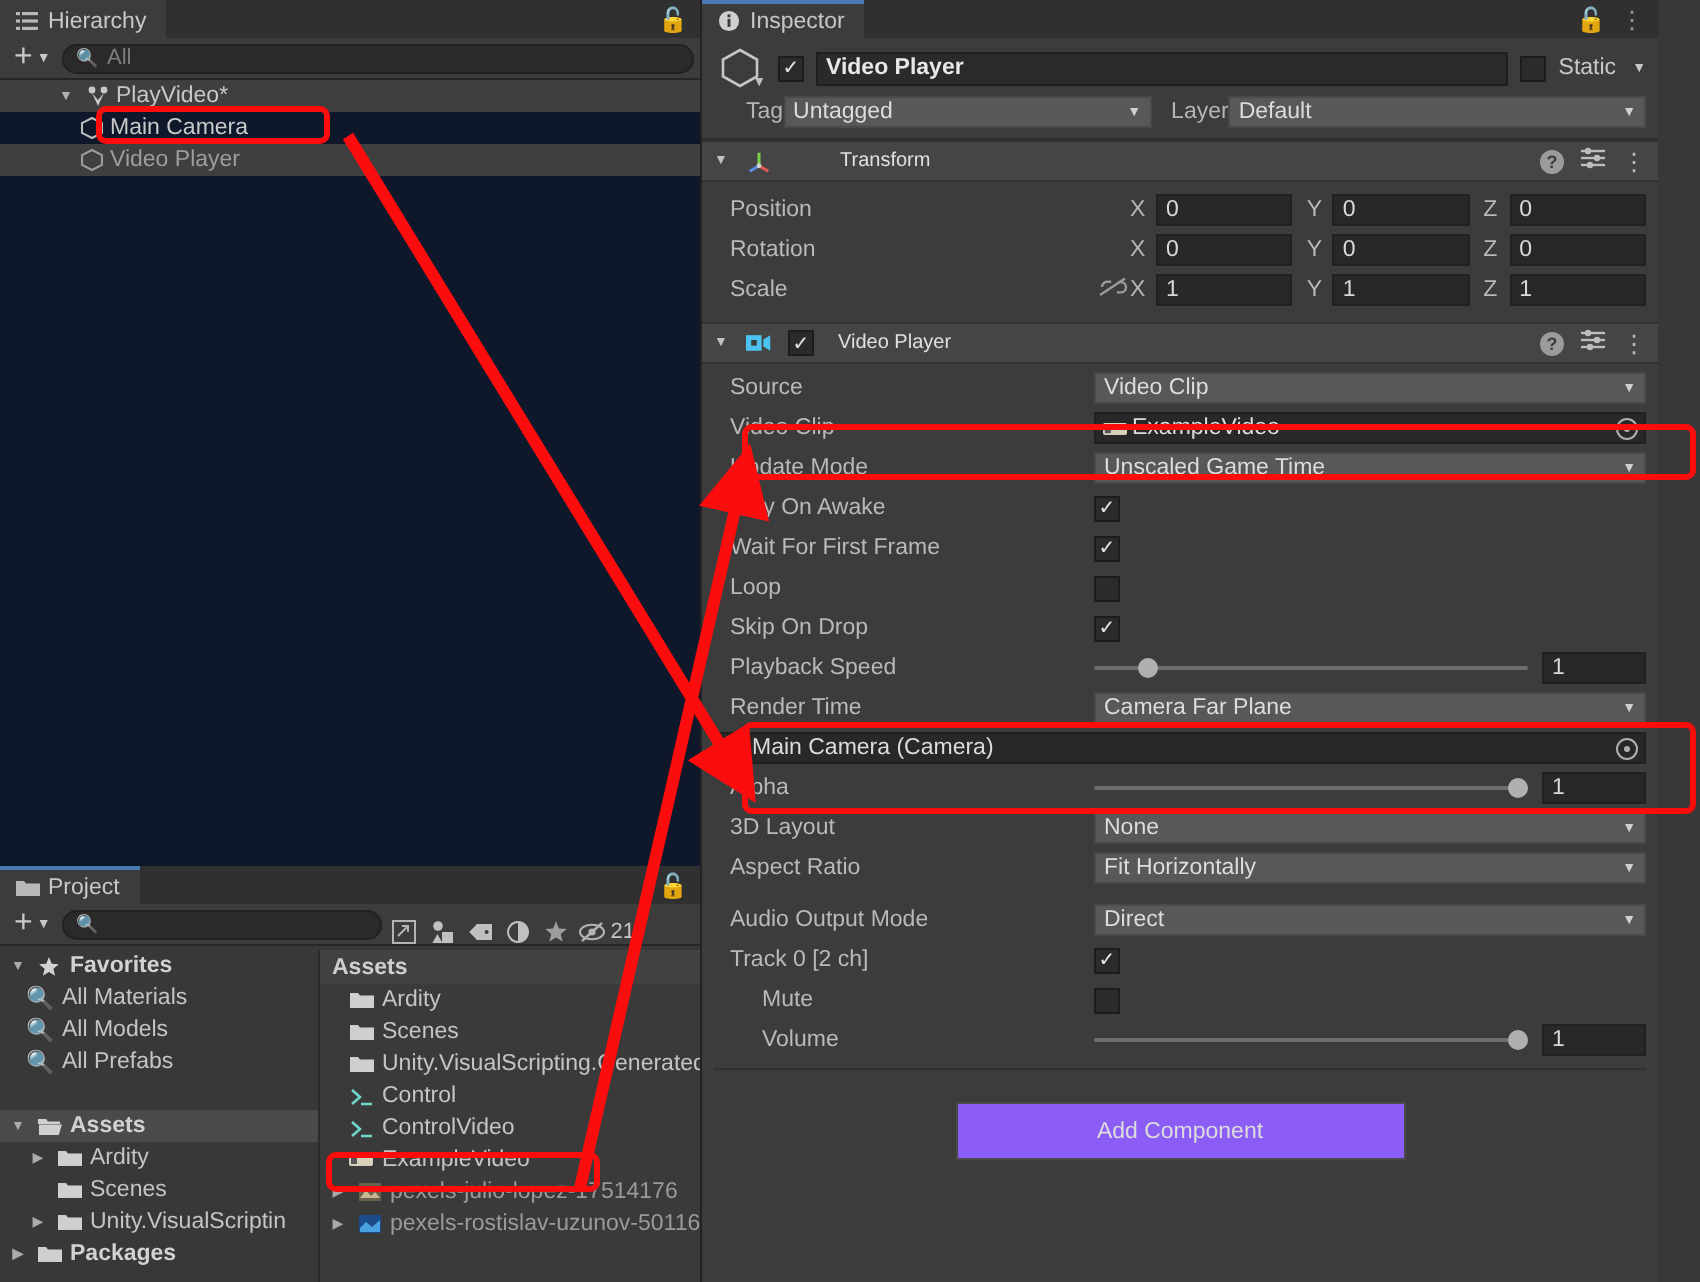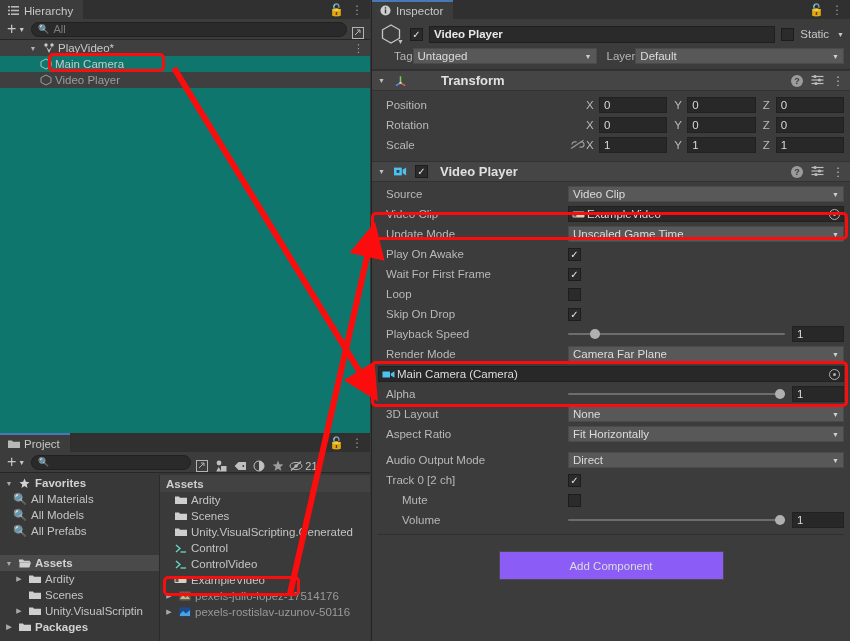--- a/index.html
+++ b/index.html
@@ -45,21 +45,21 @@
     flex:1; height:15px; background:#2a2a2a; border:1px solid #202020;
     border-radius:8px; display:flex; align-items:center; padding:0 6px; gap:4px;
     color:#7d7d7d; font-size:11px;
   }
   .search-glyph { font-size:9px; color:#a0a0a0; }
   .sq-btn { width:16px;height:15px; display:flex;align-items:center;justify-content:center;
             color:#b4b4b4; font-size:10px;margin-top:7px; }
 
   
   #hierarchy { left:0; top:0; width:370px; height:433px; background:#383838; }
-  .h-list { position:absolute; left:0; right:0; top:40px; bottom:0; background:#0f766e; }
+  .h-list { position:absolute; left:0; right:0; top:40px; bottom:0; background:#0f172a; }
   .h-row {
     height:16px; display:flex; align-items:center; gap:3px;
     padding-left:2px; font-size:11.5px; color:#c8c8c8; position:relative;
   }
   .h-row.alt { background:#3f3f3f; }
   .h-row .tri { width:12px; text-align:center; font-size:7px; color:#b0b0b0; }
   .h-row .kebab-r { position:absolute; right:6px; color:#a0a0a0; font-size:11px;}
   .ico { width:13px;height:13px; display:inline-flex; align-items:center; justify-content:center;}
   .ico svg { display:block; }
 
@@ -72,21 +72,21 @@
            padding-left:6px; font-weight:bold; font-size:11.5px; color:#cfcfcf;}
   .p-row { height:16px; display:flex; align-items:center; gap:4px; padding-left:4px;
            font-size:11.5px; color:#c4c4c4; }
   .p-row.bold { font-weight:bold; color:#d2d2d2; }
   .p-row.selrow { background:#4a4a4a; }
   .ind1 { padding-left:14px; }
   .p-tri { width:10px; text-align:center; font-size:7px; color:#aaa; }
   .p-tri.blank { color:transparent; }
 
   
-  #inspector { left:371px; top:0; width:479px; height:641px; background:#3c3c3c;
+  #inspector { left:350px; top:0; width:479px; height:641px; background:#3c3c3c;
                border-left:1px solid #232323; }
   .insp-scroll { position:absolute; left:0; right:0; top:19px; bottom:0; overflow:hidden; }
 
   .go-header { background:#3c3c3c; padding:6px 6px 5px 6px; border-bottom:1px solid #303030; }
   .go-line1 { display:flex; align-items:center; gap:6px; height:18px; }
   .cube-wrap { width:26px; display:flex; align-items:center; justify-content:center; position:relative;}
   .chk { width:13px;height:13px; background:#2b2b2b; border:1px solid #1d1d1d;
          display:flex;align-items:center;justify-content:center; color:#e6e6e6; font-size:10px;}
   .name-field { flex:1; height:17px; background:#2a2a2a; border:1px solid #1f1f1f;
                 display:flex; align-items:center; padding:0 4px; color:#e8e8e8; font-weight:bold;
@@ -100,21 +100,21 @@
     display:flex; align-items:center; padding:0 4px; color:#dcdcdc;
     position:relative; font-size:11.5px;
   }
   .dd .arr { position:absolute; right:4px; font-size:7px; color:#d0d0d0; }
 
   .comp-hdr {
     height:21px; background:#454545; display:flex; align-items:center; gap:6px;
     padding:0 6px; border-top:1px solid #323232; border-bottom:1px solid #323232;
   }
   .comp-hdr .tri { font-size:7px; color:#c0c0c0; width:10px; }
-  .comp-hdr .title { font-weight:bold; color:#e0e0e0; font-size:13px; }
+  .comp-hdr .title { font-weight:normal; color:#e0e0e0; font-size:10px; }
   .comp-hdr-right { margin-left:auto; display:flex; align-items:center; gap:8px; color:#bdbdbd;}
   .circle-q { width:12px;height:12px;border-radius:50%;background:#9b9b9b;color:#3c3c3c;
               font-size:9px; display:flex;align-items:center;justify-content:center; font-weight:bold;}
 
   .comp-body { background:#3c3c3c; padding:4px 6px 6px 6px; }
   .prow { height:20px; display:flex; align-items:center; }
   .plabel { width:190px; color:#b9b9b9; font-size:11.5px; padding-left:8px; flex:none;}
   .plabel.ind { padding-left:24px; }
   .pctl { flex:1; display:flex; align-items:center; gap:0; }
 
@@ -709,21 +709,21 @@
               <div class="bar"></div>
               <div class="knob" style="left:10%"></div>
             </div>
             <div class="snum">
                 <span>1</span>
               </div>
           </div>
         </div>
 
         <div class="prow">
-          <span class="plabel">Render Mode</span>
+          <span class="plabel">Render Time</span>
           <div class="pctl">
               <div class="dd" style="flex:1">
             <span>Camera Far Plane</span>
             <span class="arr">▼</span>
           </div>
             </div>
         </div>
 
         <div class="prow">
           <div class="pctl">

